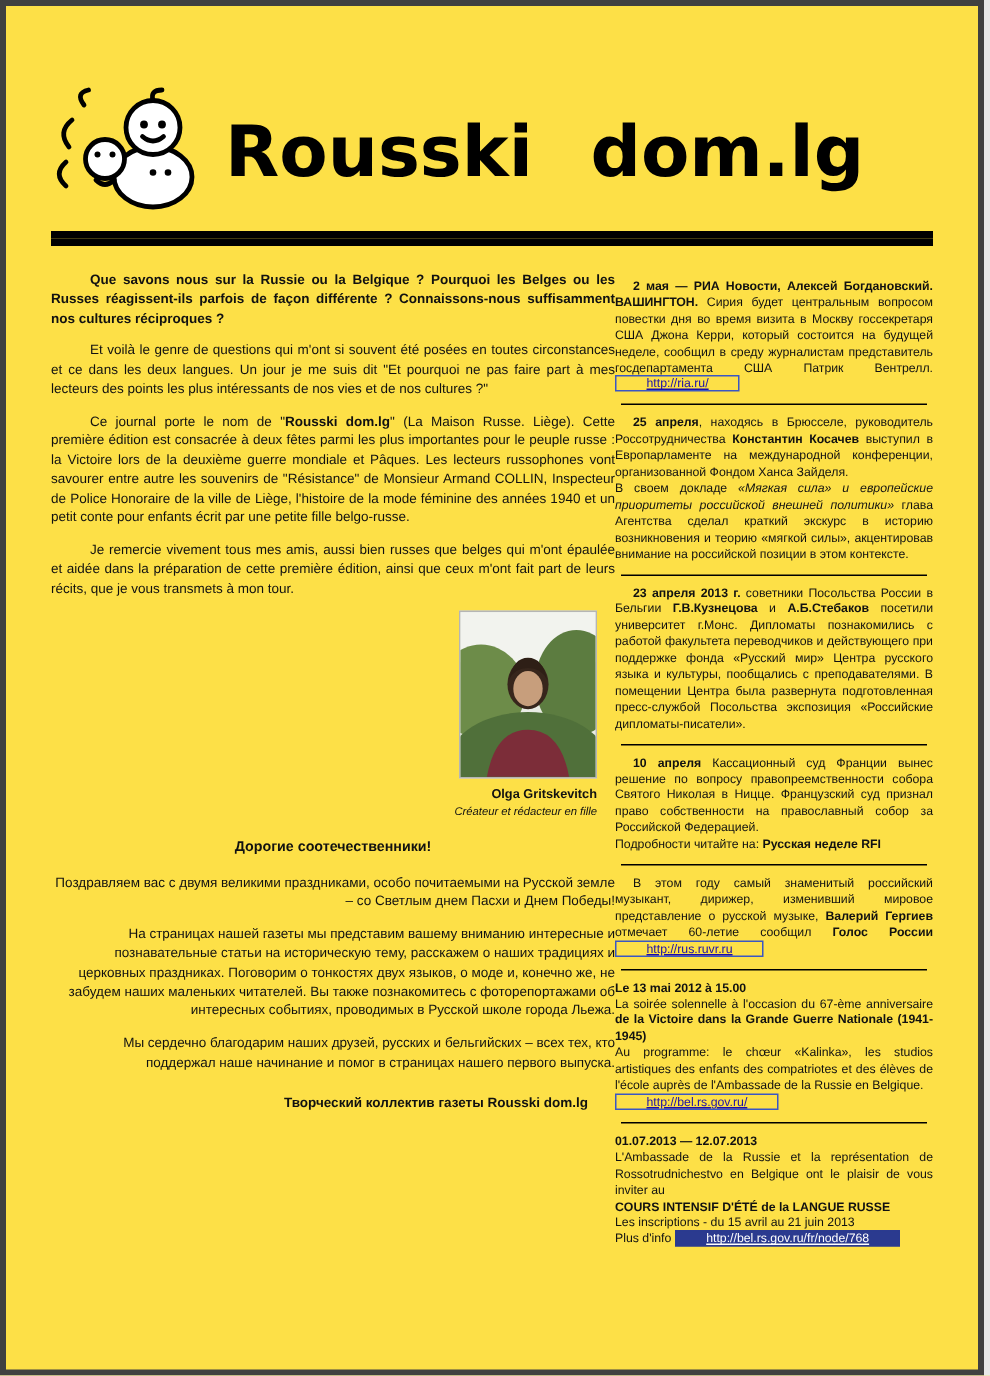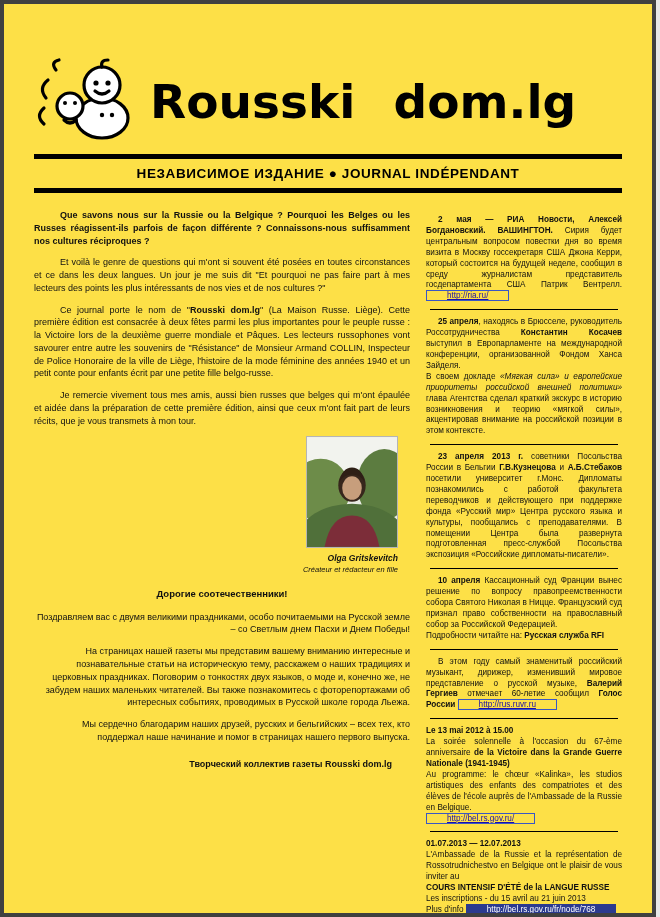--- a/index.html
+++ b/index.html
@@ -18,34 +18,34 @@
     font-family:"DejaVu Sans","Liberation Sans",sans-serif;
     font-size:47px; font-weight:800; letter-spacing:0px; word-spacing:22px;
     white-space:nowrap; color:#000; margin-left:4px;
   }
   .rule { height:5px; background:#000; }
   .subtitle {
     text-align:center; font-weight:700; font-size:13.5px; letter-spacing:.6px;
     padding:7px 0 7px 0; color:#000;
   }
   
-  .content { display:flex; padding:16px 30px 0 30px; gap:16px; }
+  .content { display:flex; padding:16px 30px 0 30px; }
   .col-left  { width:376px; flex:0 0 auto; font-size:9px; line-height:1.42; text-align:justify; }
   .col-right { flex:1 1 auto; font-size:8.2px; line-height:1.33; text-align:justify; }
   .para { margin-bottom:9px; }
   .para.indent { text-indent:26px; }
   .para.center { text-align:right; text-indent:0; }
   .bold { font-weight:700; }
   .italic { font-style:italic; }
   .greeting { text-align:center; font-weight:700; font-size:9.5px; margin:12px 0 10px 0; }
   .signature { text-align:right; font-weight:700; font-size:9px; margin-top:14px; padding-right:18px; }
   
   .figure { display:flex; flex-direction:column; align-items:flex-end; margin:4px 12px 8px 0; }
   .photo { width:92px; height:112px; border:1px solid #b5b5b5; background:#e9ece4; }
-  .caption-name { font-size:8.5px; font-weight:700; font-style:italic; margin-top:4px; text-align:right; }
+  .caption-name { font-size:8.5px; font-weight:700; margin-top:4px; text-align:right; }
   .caption-role { font-size:7.5px; font-style:italic; text-align:right; }
   
   .news-item { margin:6px 0 7px 0; }
   .news-item.indent { text-indent:12px; }
   .divider { border-top:1px solid #000; margin:7px 4px; }
   .news-link {
     color:#1a0dab; text-decoration:underline; border:1px solid #3a57c4;
     padding:0 20px; white-space:nowrap; cursor:pointer;
   }
   .news-link.fill { background:#2b3a8f; border-color:#2b3a8f; color:#ffffff; }
@@ -76,21 +76,20 @@
             <circle cx="31" cy="45" r="2"></circle>
             <circle cx="41" cy="45" r="2"></circle>
             <circle cx="68" cy="57" r="2.2"></circle>
             <circle cx="78" cy="57" r="2.2"></circle>
           </g>
         </svg>
       </div>
       <h1 class="journal-title">Rousski dom.lg</h1>
     </div>
     <div class="rule"></div>
-    <div class="subtitle">НЕЗАВИСИМОЕ ИЗДАНИЕ  ●  JOURNAL INDÉPENDANT</div>
     <div class="rule"></div>
   </header>
 
   <main class="content">
     <section class="col-left">
         <p class="para indent"><span class="bold">Que savons nous sur la Russie ou la Belgique ? Pourquoi les Belges ou les Russes réagissent-ils parfois de façon différente ? Connaissons-nous suffisamment nos cultures réciproques ?</span></p>
         <p class="para indent"><span>Et voilà le genre de questions qui m'ont si souvent été posées en toutes circonstances et ce dans les deux langues. Un jour je me suis dit "Et pourquoi ne pas faire part à mes lecteurs des points les plus intéressants de nos vies et de nos cultures ?"</span></p>
         <p class="para indent"><span>Ce journal porte le nom de "</span><span class="bold">Rousski dom.lg</span><span>" (La Maison Russe. Liège). Cette première édition est consacrée à deux fêtes parmi les plus importantes pour le peuple russe : la Victoire lors de la deuxième guerre mondiale et Pâques. Les lecteurs russophones vont savourer entre autre les souvenirs de "Résistance" de Monsieur Armand COLLIN, Inspecteur de Police Honoraire de la ville de Liège, l'histoire de la mode féminine des années 1940 et un petit conte pour enfants écrit par une petite fille belgo-russe.</span></p>
         <p class="para indent"><span>Je remercie vivement tous mes amis, aussi bien russes que belges qui m'ont épaulée et aidée dans la préparation de cette première édition, ainsi que ceux m'ont fait part de leurs récits, que je vous transmets à mon tour.</span></p>
         <figure class="figure">
@@ -114,21 +113,21 @@
         <p class="para center"><span>Мы сердечно благодарим наших друзей, русских и бельгийских – всех тех, кто поддержал наше начинание и помог в страницах нашего первого выпуска.</span></p>
         <div class="signature">Творческий коллектив газеты Rousski dom.lg</div>
       </section>
     <aside class="col-right">
         <p class="news-item indent"><span class="bold">2 мая — РИА Новости, Алексей Богдановский. ВАШИНГТОН. </span><span>Сирия будет центральным вопросом повестки дня во время визита в Москву госсекретаря США Джона Керри, который состоится на будущей неделе, сообщил в среду журналистам представитель госдепартамента США Патрик Вентрелл. </span><a href="#" class="news-link">http://ria.ru/</a></p>
         <div class="divider"></div>
         <p class="news-item indent"><span class="bold">25 апреля</span><span>, находясь в Брюсселе, руководитель Россотрудничества </span><span class="bold">Константин Косачев</span><span> выступил в Европарламенте на международной конференции, организованной Фондом Ханса Зайделя.</span><br><span>В своем докладе </span><span class="italic">«Мягкая сила» и европейские приоритеты российской внешней политики»</span><span> глава Агентства сделал краткий экскурс в историю возникновения и теорию «мягкой силы», акцентировав внимание на российской позиции в этом контексте.</span></p>
         <div class="divider"></div>
         <p class="news-item indent"><span class="bold">23 апреля 2013 г.</span><span> советники Посольства России в Бельгии </span><span class="bold">Г.В.Кузнецова</span><span> и </span><span class="bold">А.Б.Стебаков</span><span> посетили университет г.Монс. Дипломаты познакомились с работой факультета переводчиков и действующего при поддержке фонда «Русский мир» Центра русского языка и культуры, пообщались с преподавателями. В помещении Центра была развернута подготовленная пресс-службой Посольства экспозиция «Российские дипломаты-писатели».</span></p>
         <div class="divider"></div>
-        <p class="news-item indent"><span class="bold">10 апреля</span><span> Кассационный суд Франции вынес решение по вопросу правопреемственности собора Святого Николая в Ницце. Французский суд признал право собственности на православный собор за Российской Федерацией.</span><br><span>Подробности читайте на: </span><span class="bold">Русская служба RFI</span></p>
+        <p class="news-item indent"><span class="bold">10 апреля</span><span> Кассационный суд Франции вынес решение по вопросу правопреемственности собора Святого Николая в Ницце. Французский суд признал право собственности на православный собор за Российской Федерацией.</span><br><span>Подробности читайте на: </span><span class="bold">Русская неделе RFI</span></p>
         <div class="divider"></div>
         <p class="news-item indent"><span>В этом году самый знаменитый российский музыкант, дирижер, изменивший мировое представление о русской музыке, </span><span class="bold">Валерий Гергиев</span><span> отмечает 60-летие сообщил </span><span class="bold">Голос России</span><span> </span><a href="#" class="news-link">http://rus.ruvr.ru</a></p>
         <div class="divider"></div>
         <p class="news-item"><span class="bold">Le 13 mai 2012 à 15.00</span><br><span>La soirée solennelle à l'occasion du 67-ème anniversaire </span><span class="bold">de la Victoire dans la Grande Guerre Nationale (1941-1945)</span><br><span>Au programme: le chœur «Kalinka», les studios artistiques des enfants des compatriotes et des élèves de l'école auprès de l'Ambassade de la Russie en Belgique.</span><br><a href="#" class="news-link">http://bel.rs.gov.ru/</a></p>
         <div class="divider"></div>
         <p class="news-item"><span class="bold">01.07.2013 — 12.07.2013</span><br><span>L'Ambassade de la Russie et la représentation de Rossotrudnichestvo en Belgique ont le plaisir de vous inviter au</span><br><span class="bold">COURS INTENSIF D'ÉTÉ de la LANGUE RUSSE</span><br><span>Les inscriptions - du 15 avril au 21 juin 2013</span><br><span>Plus d'info </span><a href="#" class="news-link fill">http://bel.rs.gov.ru/fr/node/768</a></p>
       </aside>
   </main>
 
 </div>

